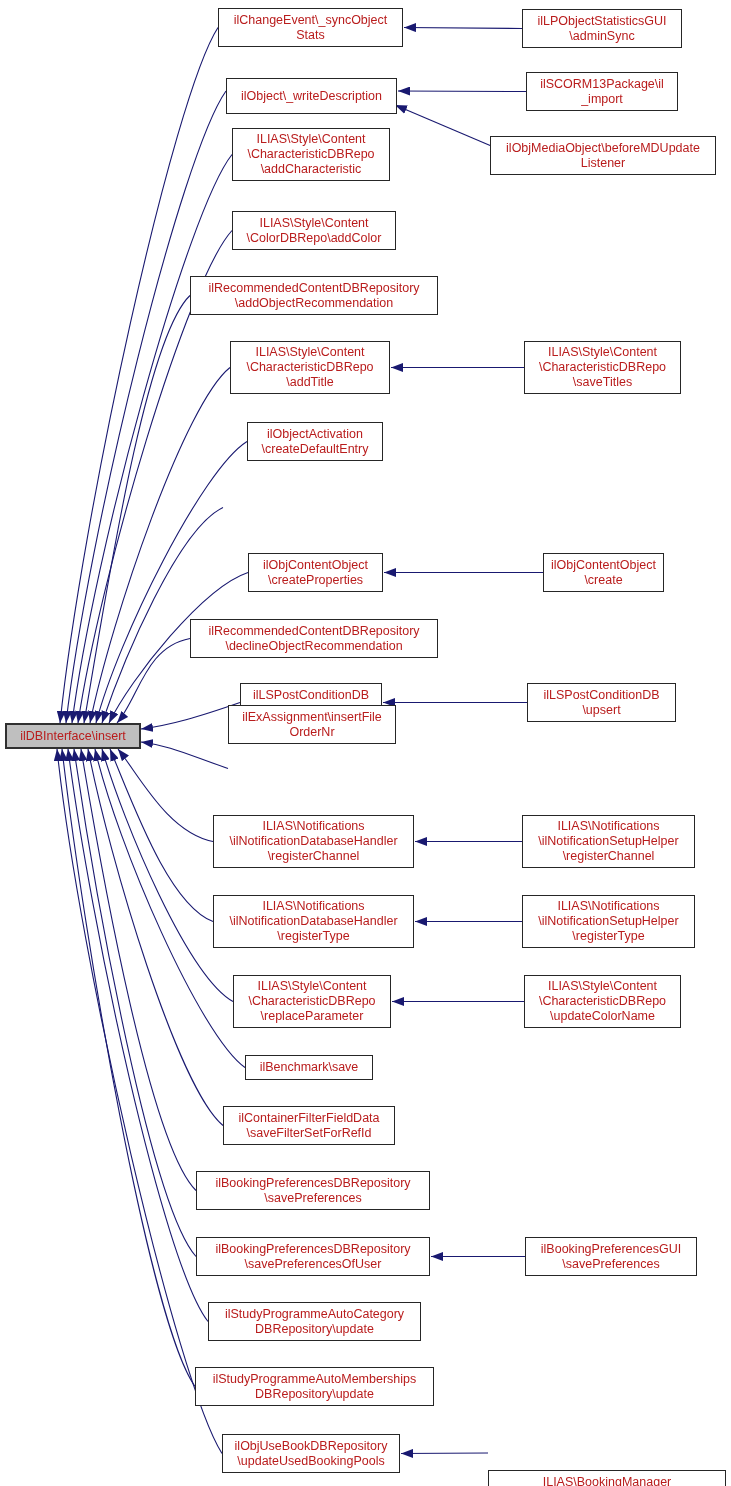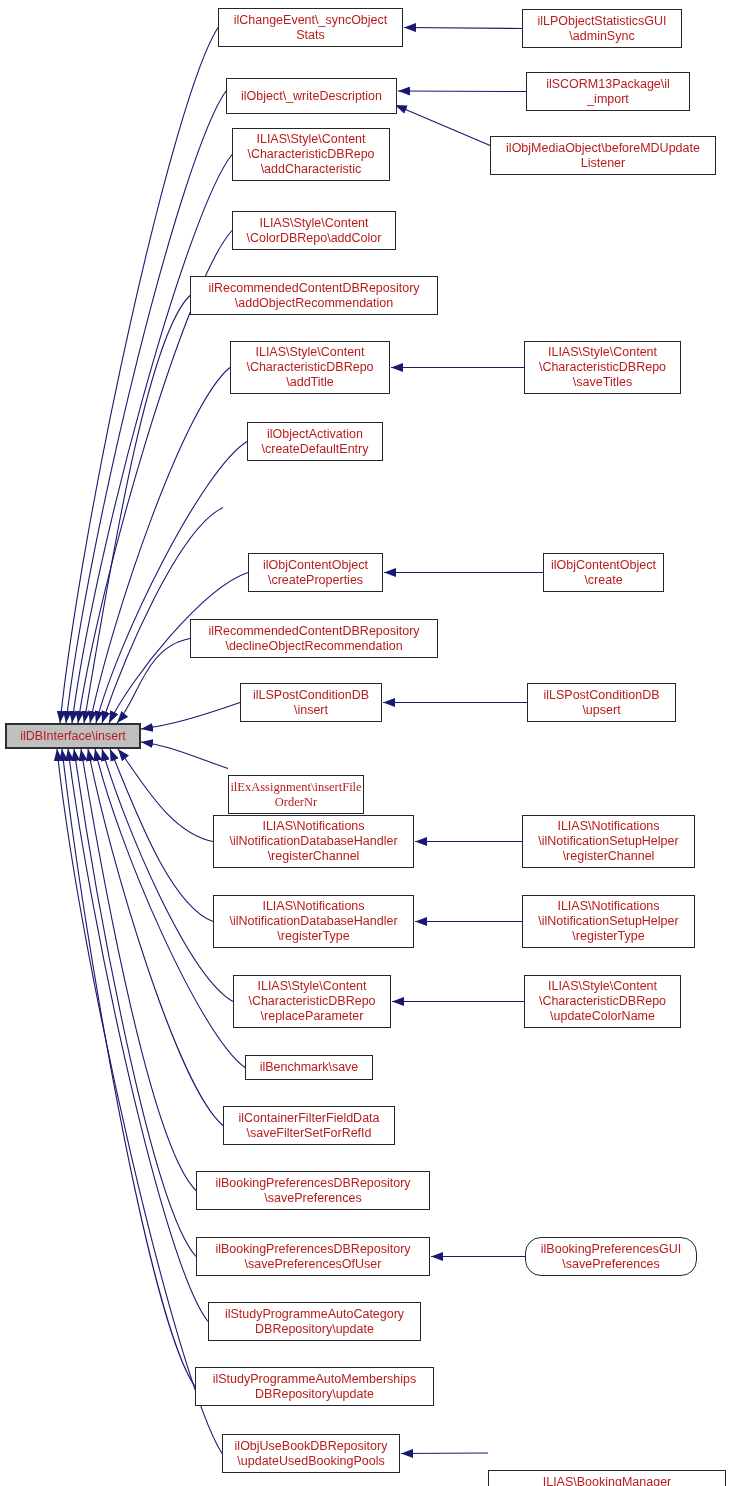--- a/index.html
+++ b/index.html
@@ -106,21 +106,21 @@
       <span>\createProperties</span>
     </div>
     <div class="node" style="left: 190px; top: 619px; width: 248px; height: 39px;">
       <span>ilRecommendedContentDBRepository</span>
       <span>\declineObjectRecommendation</span>
     </div>
     <div class="node" style="left: 240px; top: 683px; width: 142px; height: 39px;">
       <span>ilLSPostConditionDB</span>
       <span>\insert</span>
     </div>
-    <div class="node" style="left: 228px; top: 775px; width: 136px; height: 39px; font-family: Liberation Serif, serif;">
+    <div class="node" style="left: 228px; top: 705px; width: 168px; height: 39px;">
       <span>ilExAssignment\insertFile</span>
       <span>OrderNr</span>
     </div>
     <div class="node" style="left: 213px; top: 815px; width: 201px; height: 53px;">
       <span>ILIAS\Notifications</span>
       <span>\ilNotificationDatabaseHandler</span>
       <span>\registerChannel</span>
     </div>
     <div class="node" style="left: 213px; top: 895px; width: 201px; height: 53px;">
       <span>ILIAS\Notifications</span>
@@ -156,21 +156,21 @@
       <span>DBRepository\update</span>
     </div>
     <div class="node" style="left: 222px; top: 1434px; width: 178px; height: 39px;">
       <span>ilObjUseBookDBRepository</span>
       <span>\updateUsedBookingPools</span>
     </div>
     <div class="node" style="left: 522px; top: 9px; width: 160px; height: 39px;">
       <span>ilLPObjectStatisticsGUI</span>
       <span>\adminSync</span>
     </div>
-    <div class="node" style="left: 526px; top: 72px; width: 164px; height: 39px;">
+    <div class="node" style="left: 526px; top: 72px; width: 152px; height: 39px;">
       <span>ilSCORM13Package\il</span>
       <span>_import</span>
     </div>
     <div class="node" style="left: 490px; top: 136px; width: 226px; height: 39px;">
       <span>ilObjMediaObject\beforeMDUpdate</span>
       <span>Listener</span>
     </div>
     <div class="node" style="left: 524px; top: 341px; width: 157px; height: 53px;">
       <span>ILIAS\Style\Content</span>
       <span>\CharacteristicDBRepo</span>
@@ -192,21 +192,21 @@
     <div class="node" style="left: 522px; top: 895px; width: 173px; height: 53px;">
       <span>ILIAS\Notifications</span>
       <span>\ilNotificationSetupHelper</span>
       <span>\registerType</span>
     </div>
     <div class="node" style="left: 524px; top: 975px; width: 157px; height: 53px;">
       <span>ILIAS\Style\Content</span>
       <span>\CharacteristicDBRepo</span>
       <span>\updateColorName</span>
     </div>
-    <div class="node" style="left: 525px; top: 1237px; width: 172px; height: 39px; border-radius: 16px;">
+    <div class="node" style="left: 525px; top: 1237px; width: 172px; height: 39px;">
       <span>ilBookingPreferencesGUI</span>
       <span>\savePreferences</span>
     </div>
     <div class="node" style="left: 488px; top: 1426px; width: 238px; height: 54px; margin-top: 44px;">
       <span>ILIAS\BookingManager</span>
       <span>\saveObjectSettingsCommandHandler</span>
       <span>\handle</span>
     </div>
   </div>
 

